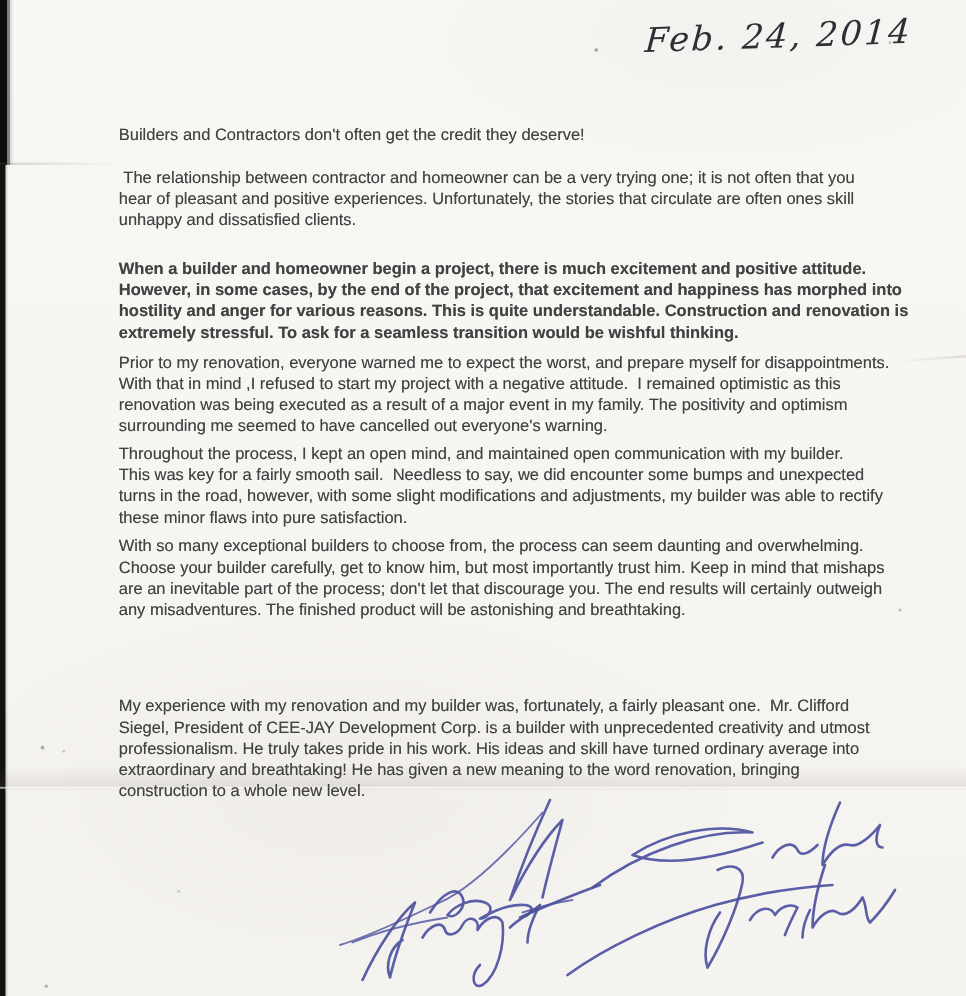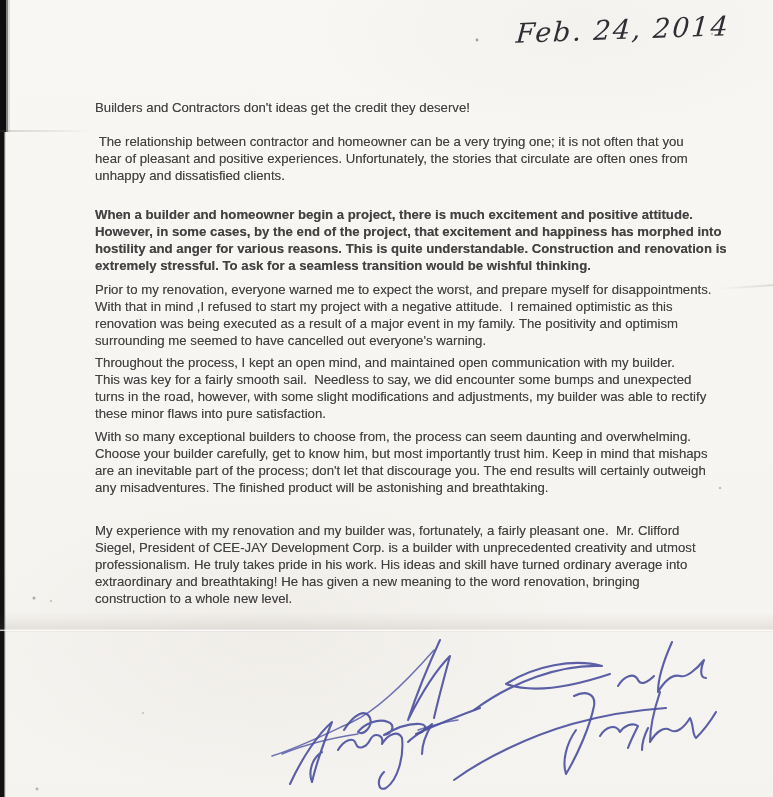--- a/index.html
+++ b/index.html
@@ -63,21 +63,21 @@
     color: #424242;
     white-space: pre-wrap;
     text-shadow: 0 0 0.5px rgba(66,66,66,0.55);
   }
   .p1 { top: 99px; }
   .p2 { top: 133px; }
   .p3 { top: 206px; font-weight: bold; }
   .p4 { top: 281px; }
   .p5 { top: 354px; }
   .p6 { top: 428px; }
-  .p7 { top: 522px; }
+  .p7 { top: 556px; }
 
   
   .crease-main {
     position: absolute;
     left: 0; top: 612px;
     width: 773px; height: 20px;
     background: linear-gradient(to bottom,
       rgba(110,100,85,0) 0%,
       rgba(110,100,85,0.06) 45%,
       rgba(110,100,85,0.12) 85%,
@@ -140,23 +140,23 @@
   <div class="scan-edge"></div>
   <div class="scan-edge-top"></div>
   <div class="crease-left"></div>
   <div class="crease-right"></div>
   <div class="crease-main"></div>
   <div class="specks"></div>
 
   <div class="date">Feb. 24, 2014</div>
 
   <div>
-    <p class="para p1">Builders and Contractors don't ideas get the credit they deserve!</p>
+    <p class="para p1">Builders and Contractors don't often get the credit they deserve!</p>
     <p class="para p2"> The relationship between contractor and homeowner can be a very trying one; it is not often that you
-hear of pleasant and positive experiences. Unfortunately, the stories that circulate are often ones from
+hear of pleasant and positive experiences. Unfortunately, the stories that circulate are often ones skill
 unhappy and dissatisfied clients.</p>
     <p class="para p3">When a builder and homeowner begin a project, there is much excitement and positive attitude.
 However, in some cases, by the end of the project, that excitement and happiness has morphed into
 hostility and anger for various reasons. This is quite understandable. Construction and renovation is
 extremely stressful. To ask for a seamless transition would be wishful thinking.</p>
     <p class="para p4">Prior to my renovation, everyone warned me to expect the worst, and prepare myself for disappointments.
 With that in mind ,I refused to start my project with a negative attitude.  I remained optimistic as this
 renovation was being executed as a result of a major event in my family. The positivity and optimism
 surrounding me seemed to have cancelled out everyone's warning.</p>
     <p class="para p5">Throughout the process, I kept an open mind, and maintained open communication with my builder.

